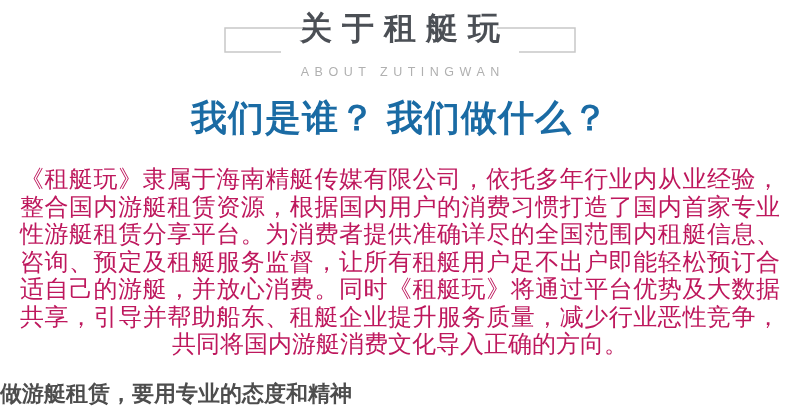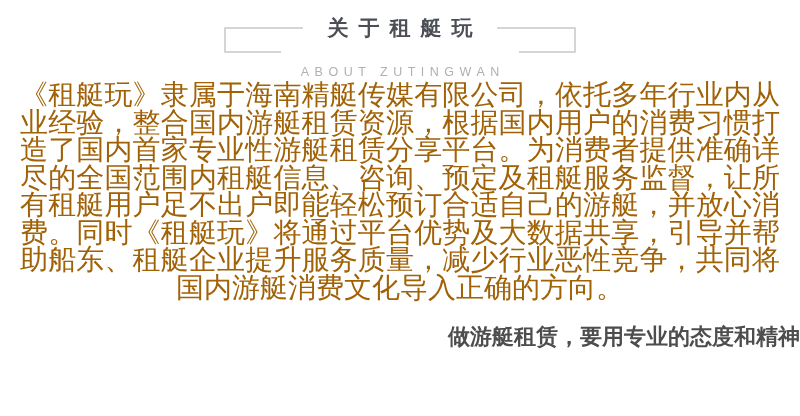--- a/index.html
+++ b/index.html
@@ -31,21 +31,21 @@
     position: absolute;
     left: 0;
     top: 0;
     width: 370px;
     height: 62px;
     pointer-events: none;
   }
   .section-title-cn {
     margin: 0;
     padding-top: 3px;
-    font-size: 21px;
+    font-size: 32px;
     line-height: 34px;
     font-weight: bold;
     color: #4b4f55;
     letter-spacing: 10px;
     text-indent: 10px; 
     white-space: nowrap;
   }
   .section-title-en {
     margin-top: 19px;
     font-size: 12.5px;
@@ -64,32 +64,32 @@
     line-height: 44px;
     font-weight: bold;
     color: #1a6ba4;
     letter-spacing: 1px;
     white-space: nowrap;
   }
 
   
   .intro-paragraph {
     width: 760px;
-    margin: 11px auto 0;
-    font-size: 28px;
+    margin: 25px auto 0;
+    font-size: 24px;
     line-height: 27.5px;
-    color: #a16207;
+    color: #be185d;
     text-align: justify;
     text-align-last: center;
   }
 
   
   .slogan {
     margin-top: 21px;
-    text-align: right;
+    text-align: left;
     font-size: 22px;
     line-height: 29px;
     font-weight: bold;
     color: #4d4d4d;
   }
   .slogan-line {
     white-space: nowrap;
   }
 </style>
 </head>
@@ -99,20 +99,21 @@
 
   <div class="section-header">
     <svg class="header-brackets" viewBox="0 0 370 62" xmlns="http://www.w3.org/2000/svg">
       <path d="M88 20 H10 V44 H66" fill="none" stroke="#c8c8c8" stroke-width="1.5"></path>
       <path d="M282 20 H360 V44 H304" fill="none" stroke="#c8c8c8" stroke-width="1.5"></path>
     </svg>
     <h2 class="section-title-cn">关于租艇玩</h2>
     <div class="section-title-en">ABOUT ZUTINGWAN</div>
   </div>
 
+  <h1 class="section-heading">我们是谁？ 我们做什么？</h1>
 
   <p class="intro-paragraph">《租艇玩》隶属于海南精艇传媒有限公司，依托多年行业内从业经验，整合国内游艇租赁资源，根据国内用户的消费习惯打造了国内首家专业性游艇租赁分享平台。为消费者提供准确详尽的全国范围内租艇信息、咨询、预定及租艇服务监督，让所有租艇用户足不出户即能轻松预订合适自己的游艇，并放心消费。同时《租艇玩》将通过平台优势及大数据共享，引导并帮助船东、租艇企业提升服务质量，减少行业恶性竞争，共同将国内游艇消费文化导入正确的方向。</p>
 
   <div class="slogan">
     <div class="slogan-line">做游艇租赁，要用专业的态度和精神</div>
   </div>
 
 </div>
 
 </body></html>

